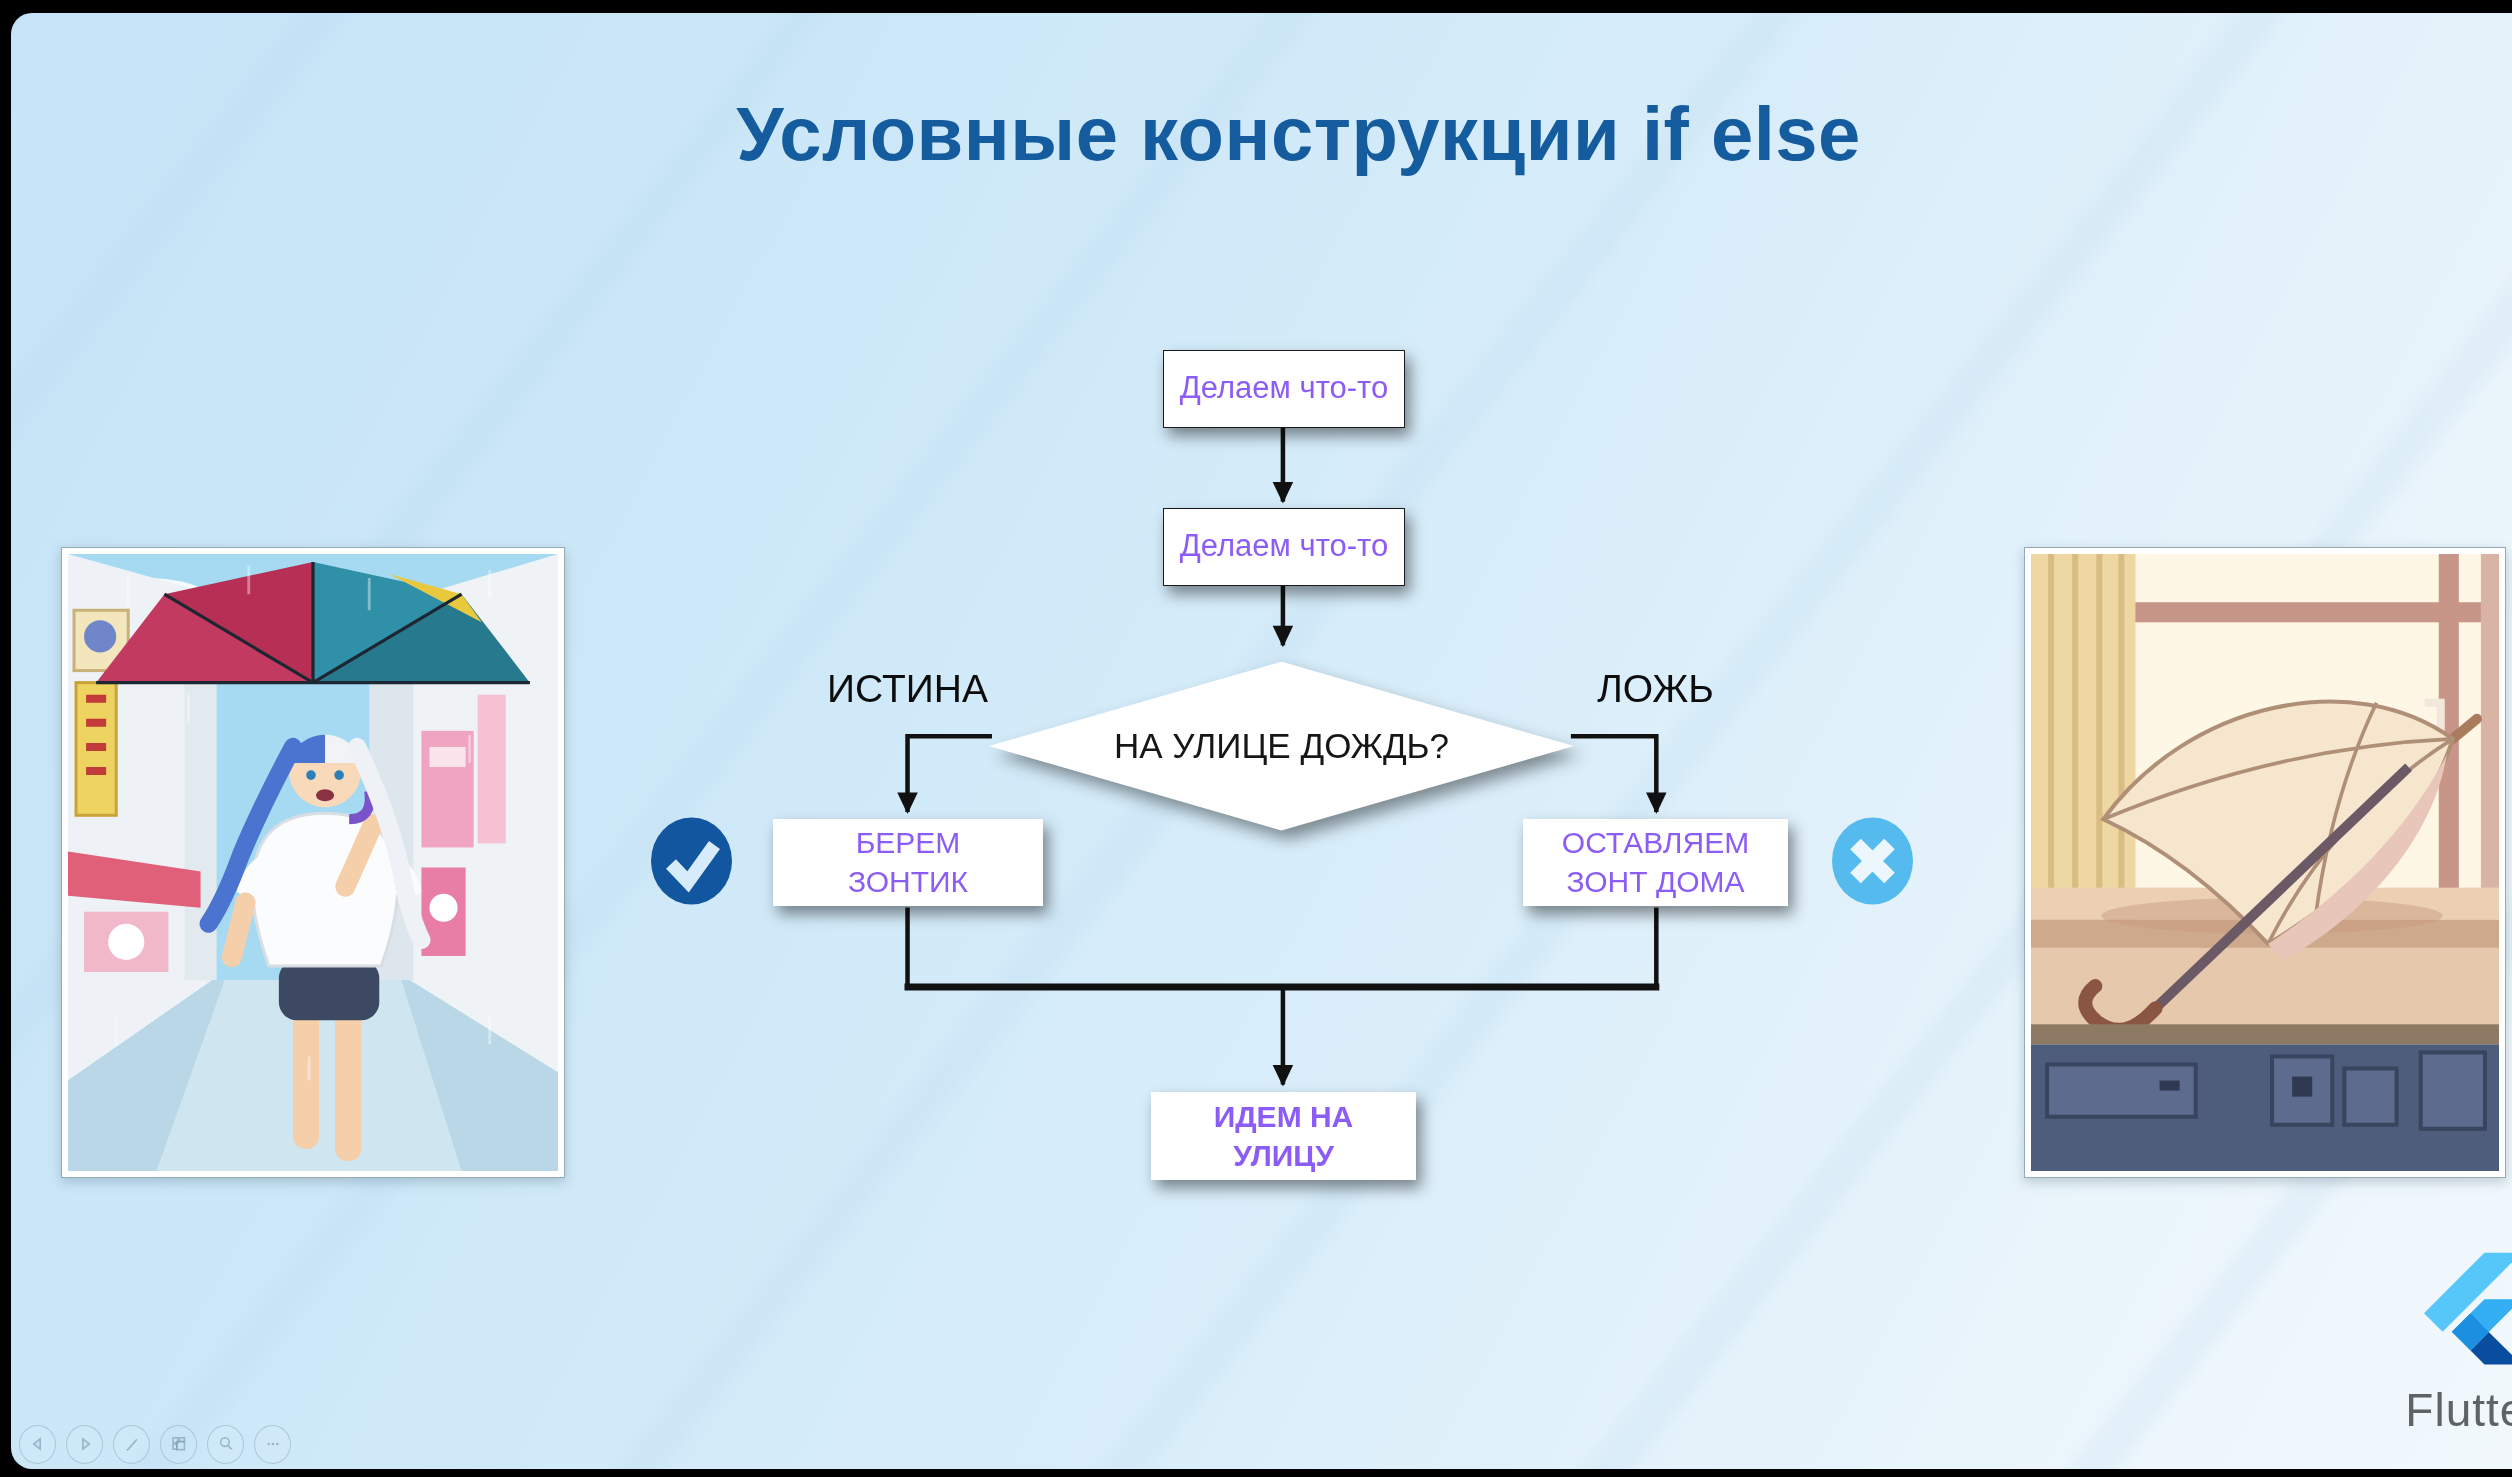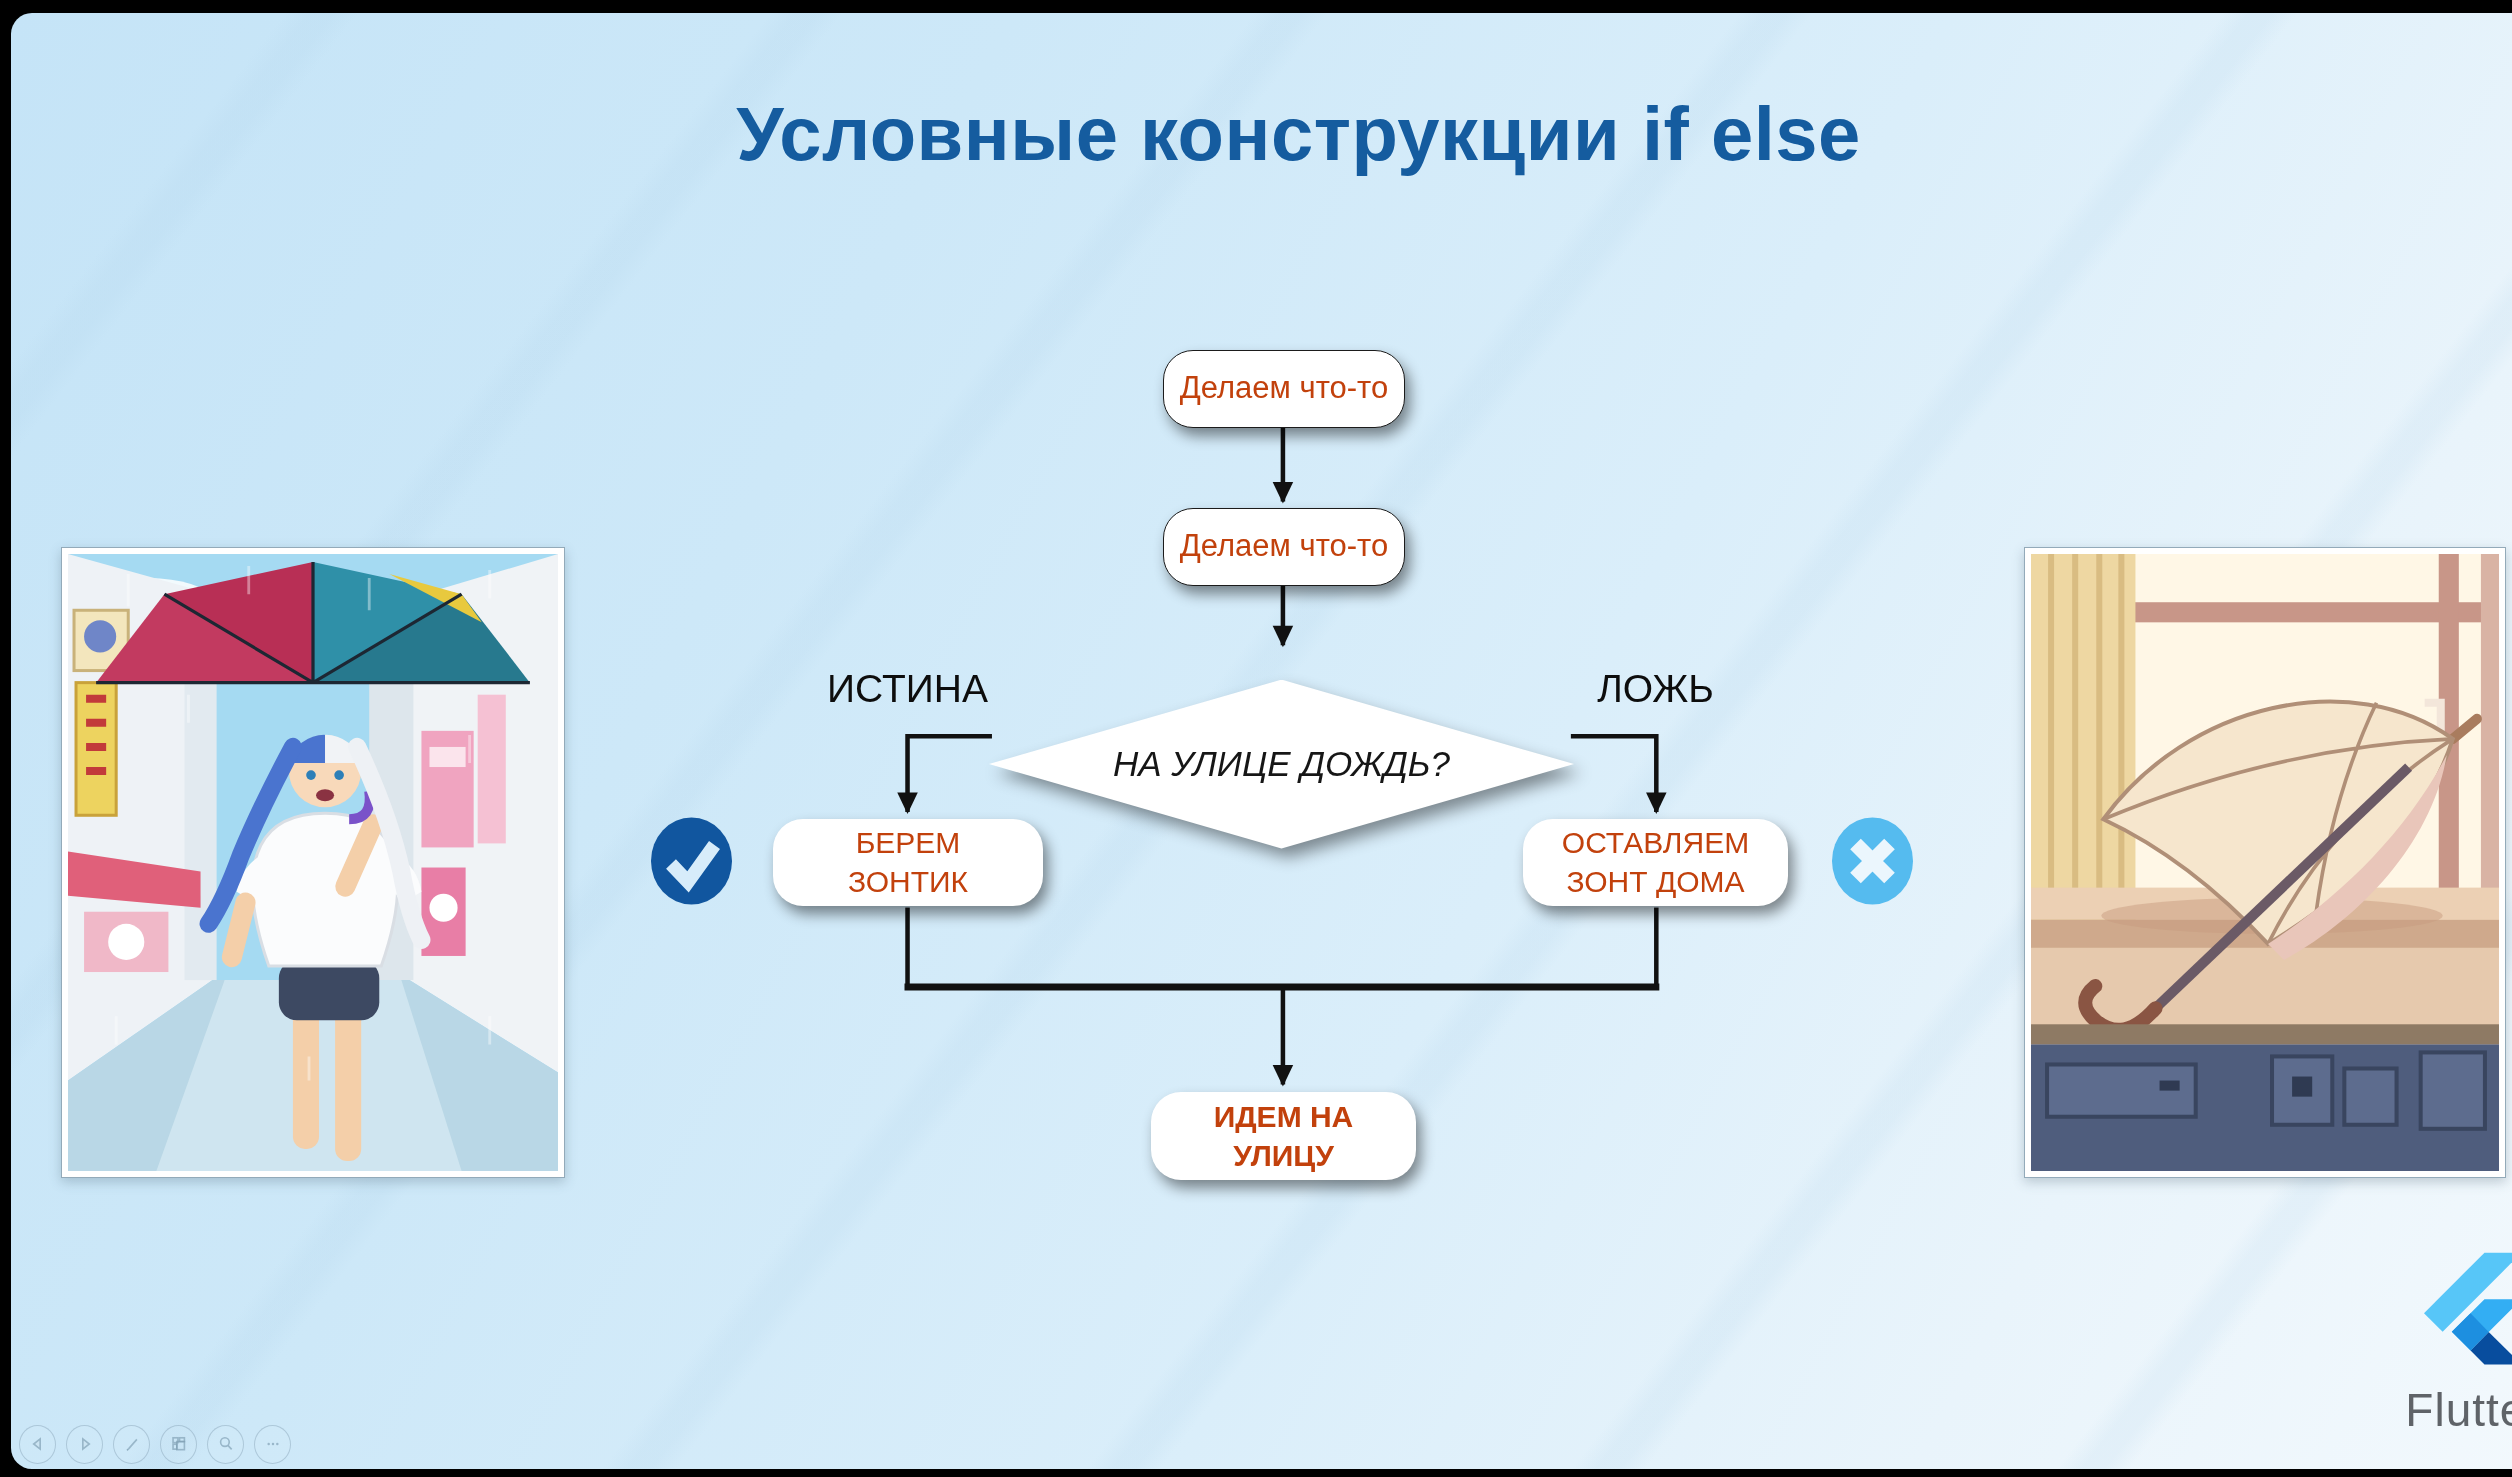--- a/index.html
+++ b/index.html
@@ -11,34 +11,34 @@
          background:repeating-linear-gradient(128deg,
             rgba(255,255,255,0) 0 216px,
             rgba(176,210,233,.30) 236px 254px,
             rgba(255,255,255,0) 274px 382px);
          opacity:.55;}
   .title{position:absolute;top:26px;left:0;right:0;text-align:center;
          font-size:76px;font-weight:700;color:#155c9f;letter-spacing:0.5px;}
 
   
   .connectors{position:absolute;left:0;top:0;width:2575px;height:1456px;}
-  .fbox{position:absolute;background:#fff;color:#c2410c;display:flex;align-items:center;justify-content:center;
-        text-align:center;font-size:31px;line-height:1.3;box-shadow:5px 8px 14px rgba(0,0,0,.45);border-radius:30px;}
+  .fbox{position:absolute;background:#fff;color:#8b5cf6;display:flex;align-items:center;justify-content:center;
+        text-align:center;font-size:31px;line-height:1.3;box-shadow:5px 8px 14px rgba(0,0,0,.45);}
   .fbox span{display:inline-block;}
   .bordered{border:1.5px solid #1b1b1b;}
   .step1{left:1152px;top:337px;width:240px;height:76px;}
   .step2{left:1152px;top:495px;width:240px;height:76px;}
   .true-box{left:762px;top:806px;width:270px;height:87px;font-size:30px;}
   .true-box span{max-width:166px;}
   .false-box{left:1512px;top:806px;width:265px;height:87px;font-size:30px;}
   .false-box span{max-width:236px;}
   .final-box{left:1140px;top:1079px;width:265px;height:88px;font-size:30px;font-weight:bold;}
   .final-box span{max-width:171px;}
-  .diamond-wrap{position:absolute;left:978px;top:667px;width:585px;height:169px;
-        filter:drop-shadow(7px 9px 8px rgba(0,0,0,.42));font-style:italic;}
+  .diamond-wrap{position:absolute;left:978px;top:649px;width:585px;height:169px;
+        filter:drop-shadow(7px 9px 8px rgba(0,0,0,.42));}
   .diamond{width:100%;height:100%;background:#fff;clip-path:polygon(50% 0,100% 50%,50% 100%,0 50%);
         display:flex;align-items:center;justify-content:center;font-size:35px;color:#161616;}
   .branch-label{position:absolute;top:654px;width:261px;text-align:center;font-size:39px;color:#0d0d0d;}
   .label-true{left:766px;}
   .label-false{left:1514px;text-align:center;}
   .badge{position:absolute;width:83px;height:88px;}
   .check-badge{left:639px;top:804px;}
   .cross-badge{left:1820px;top:804px;}
 
   

